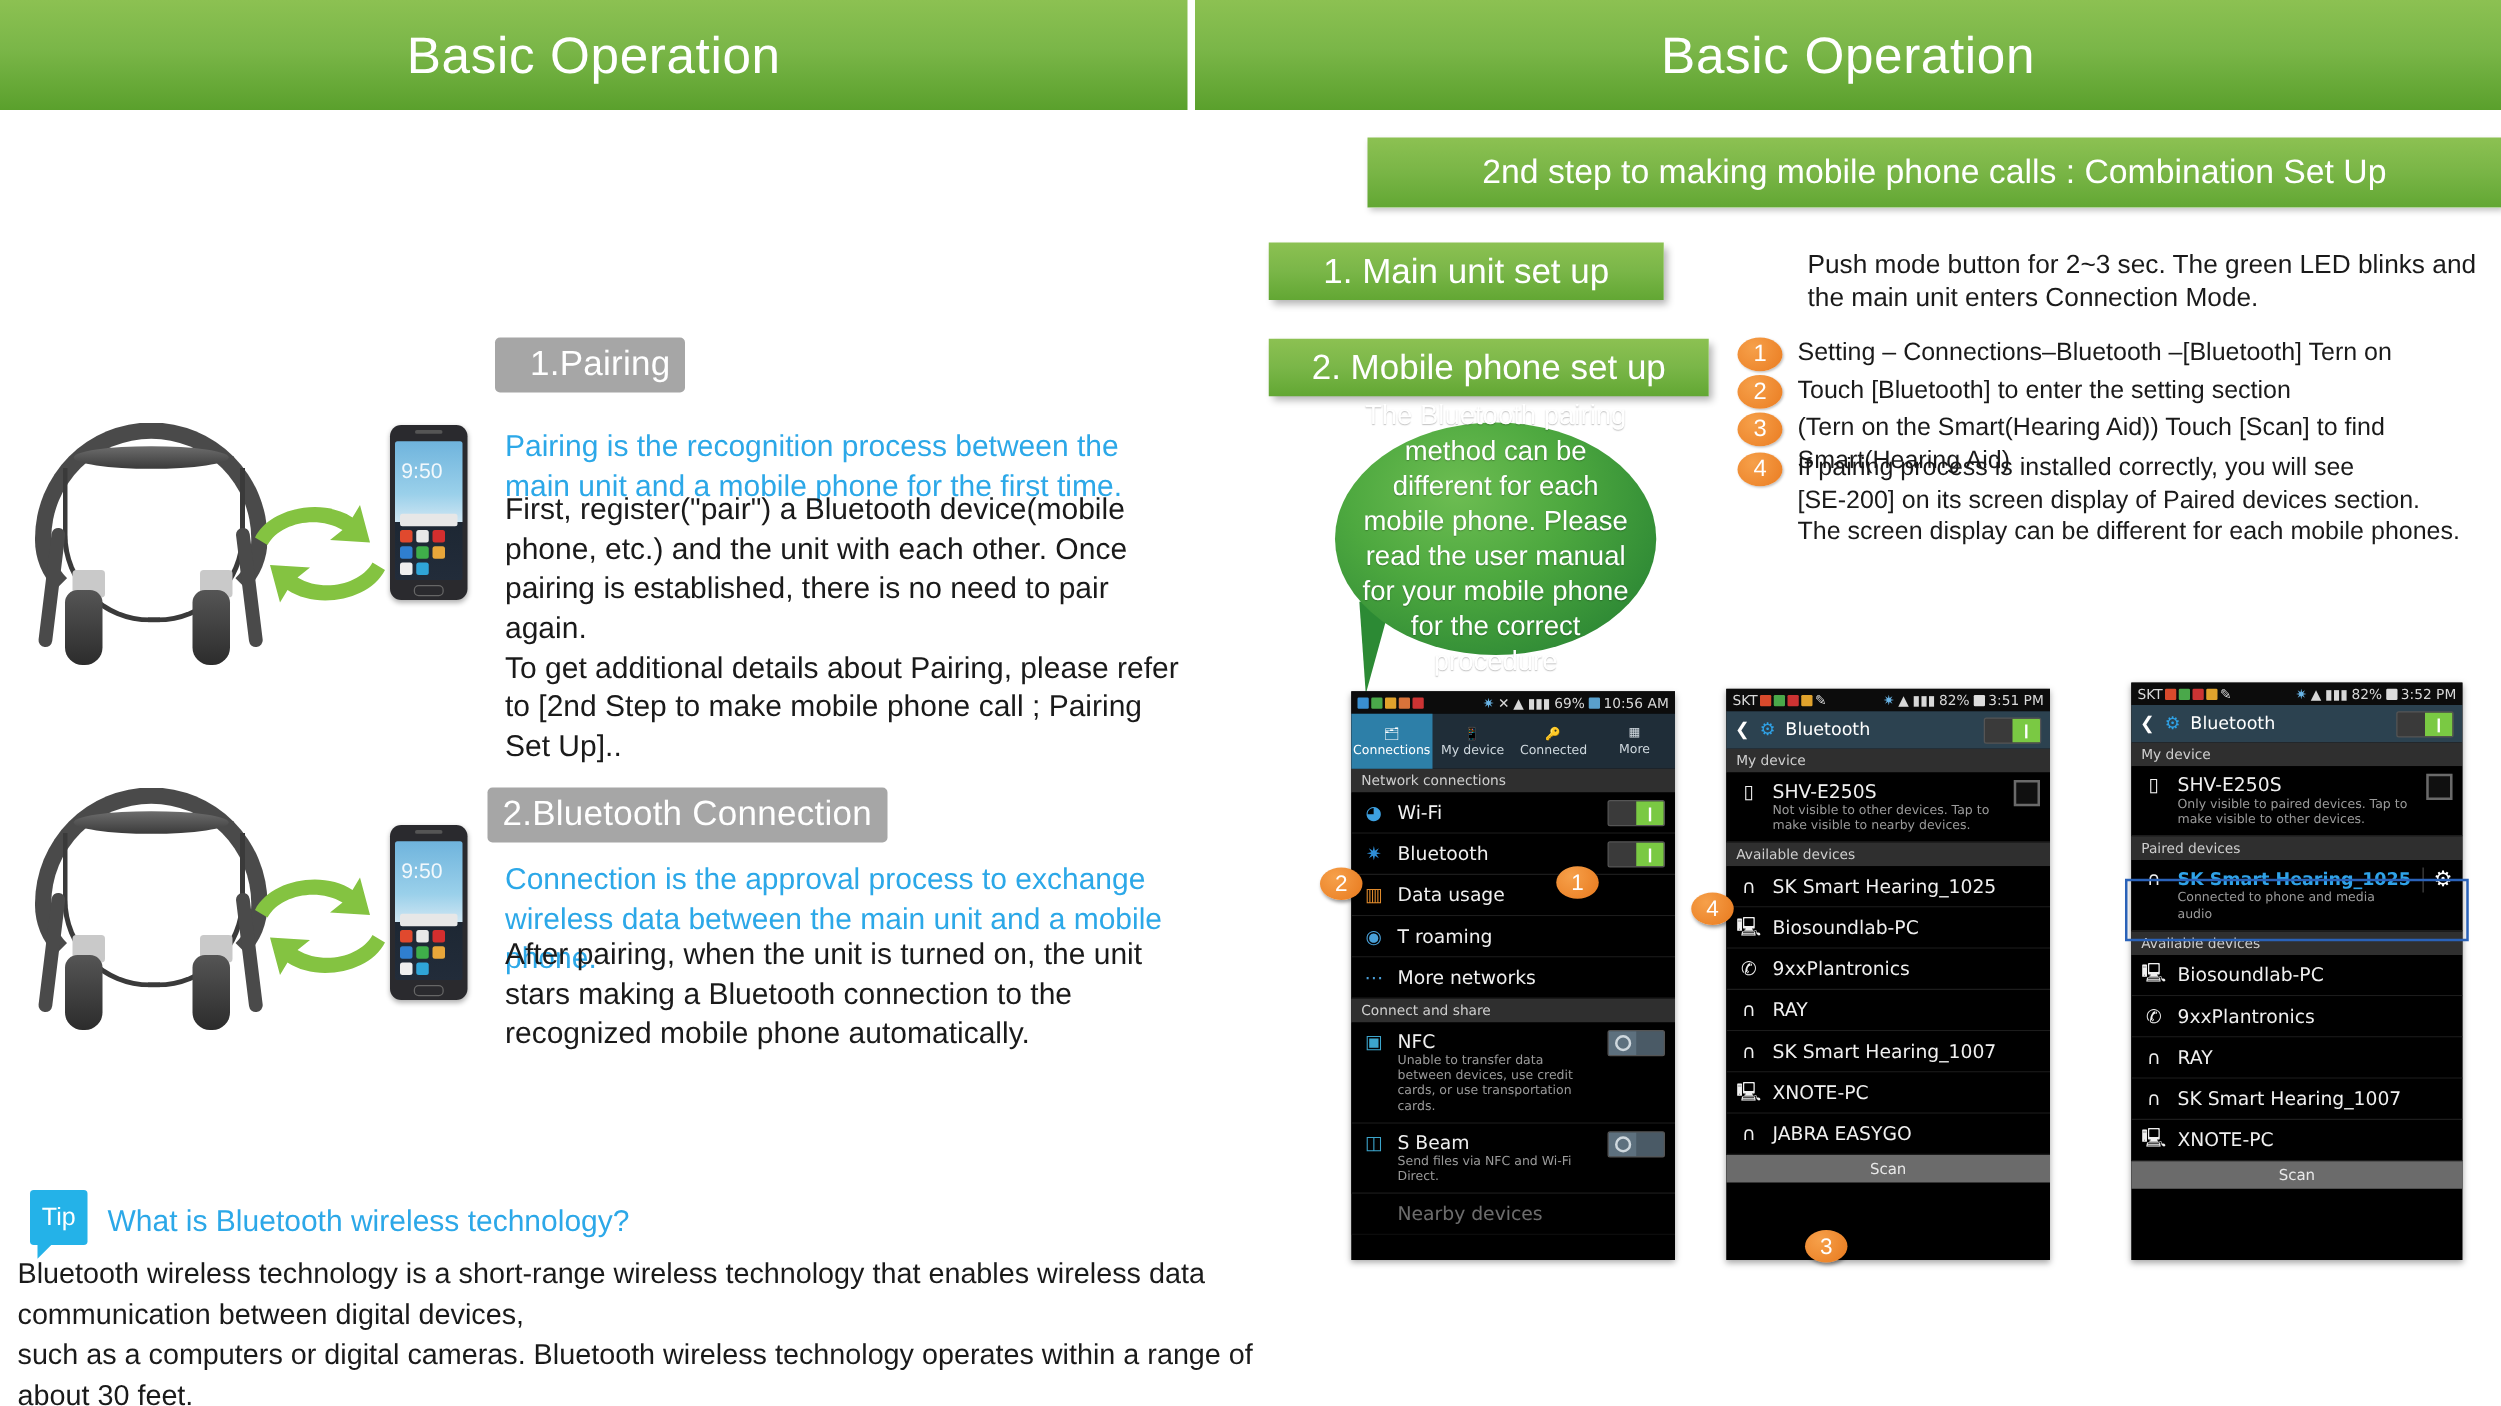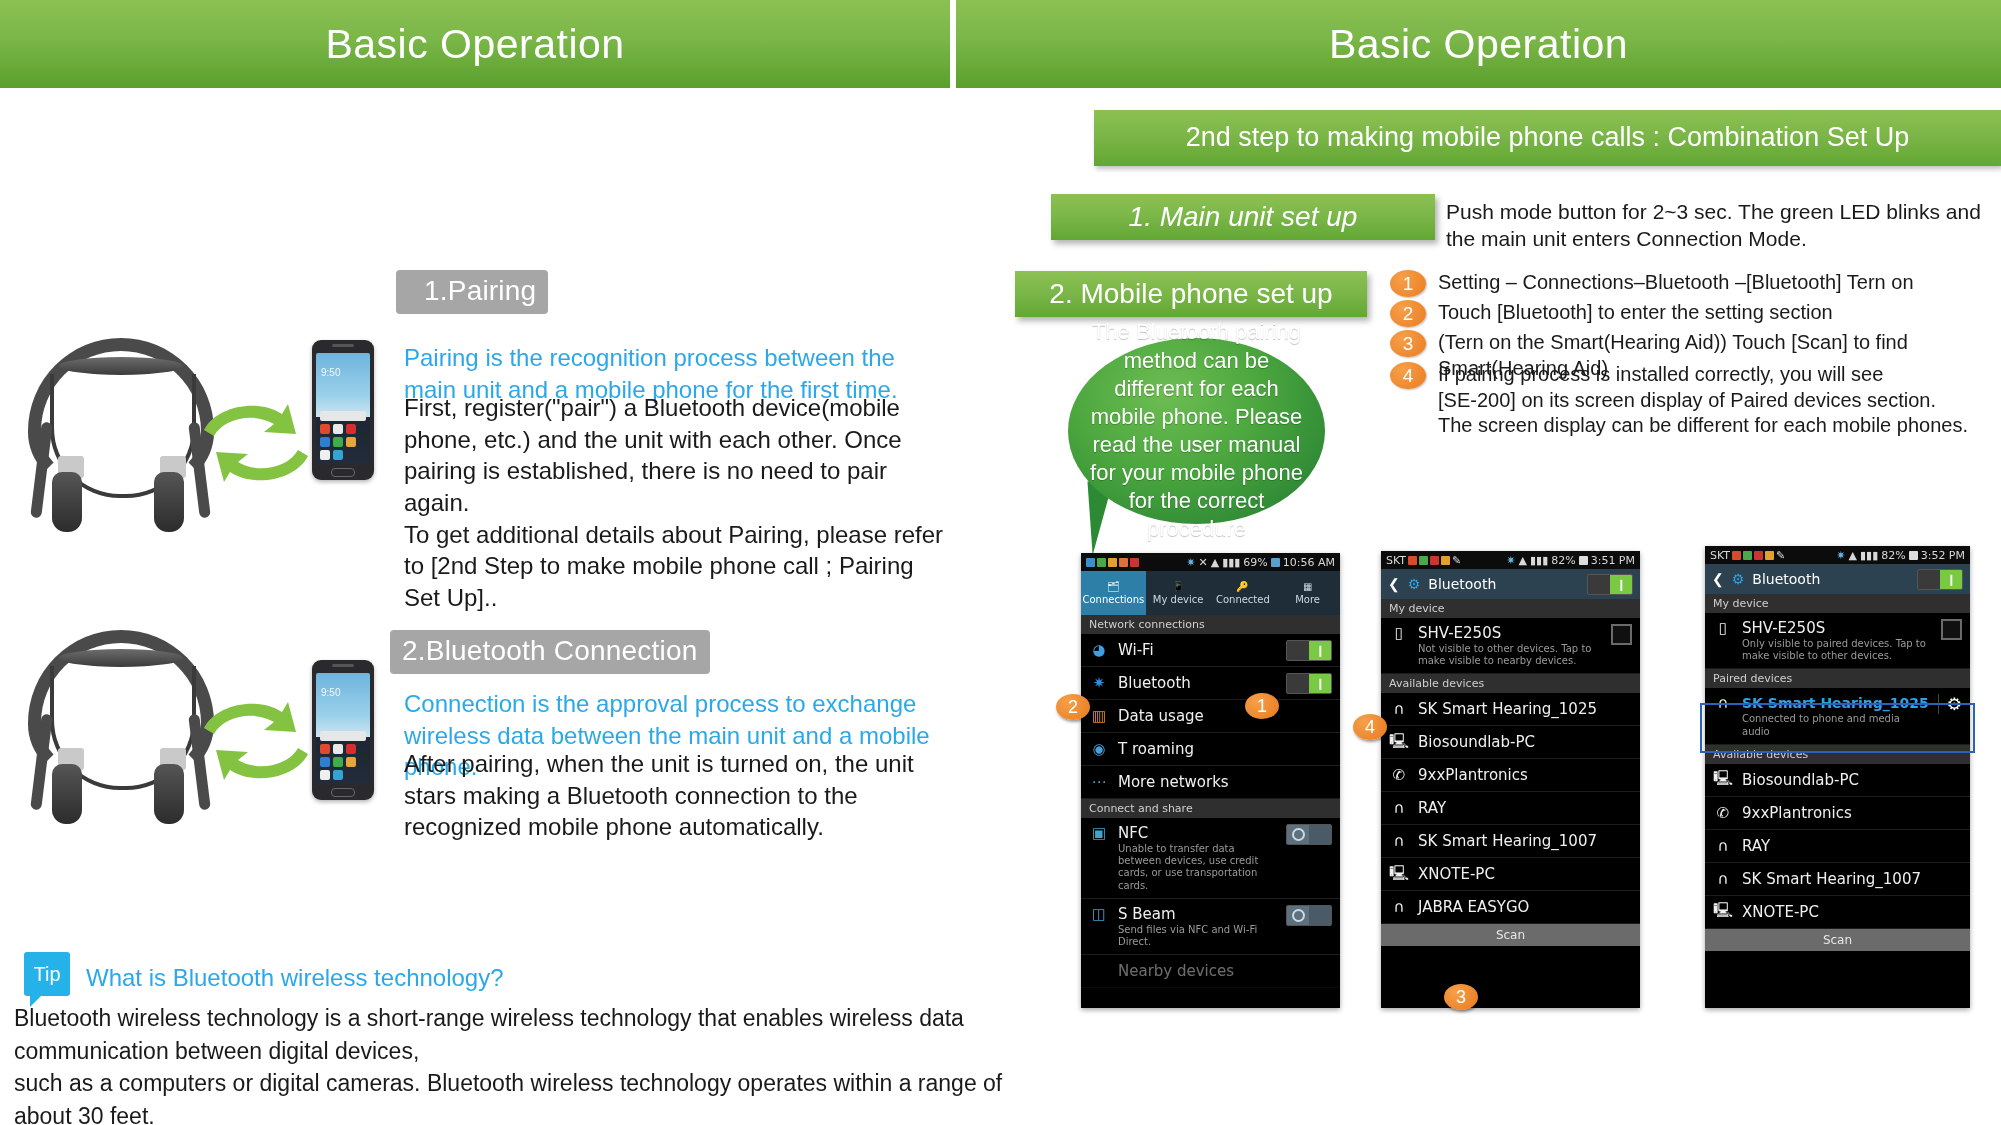--- a/index.html
+++ b/index.html
@@ -78,21 +78,21 @@
   .phone-small{
     position:absolute;background:#2a2a2e;border-radius:9px;
     padding:13px 4px 16px 4px;box-sizing:border-box;
     box-shadow:0 2px 4px rgba(0,0,0,.3);
   }
   .phone-small .ps-screen{
     width:100%;height:100%;border-radius:2px;overflow:hidden;
     background:linear-gradient(to bottom,#6fb4dd 0%,#9ad0ea 38%,#cfe6f3 58%,#1d2733 58%,#222c3a 100%);
     position:relative;
   }
-  .ps-time{position:absolute;left:5px;top:14px;color:#fff;font-size:10px;opacity:.9;}
+  .ps-time{position:absolute;left:5px;top:14px;color:#fff;font-size:17px;opacity:.9;}
   .ps-srch{position:absolute;left:4px;right:4px;top:52%;height:10px;background:#e7e7e7;border-radius:2px;}
   .ps-icons{position:absolute;left:4px;right:4px;top:64%;display:flex;flex-wrap:wrap;gap:3px;}
   .ps-ic{width:10px;height:10px;border-radius:2px;}
   .phone-small .notch{position:absolute;left:50%;top:4px;transform:translateX(-50%);width:22px;height:3px;background:#555;border-radius:2px;}
   .phone-small .home{position:absolute;left:50%;bottom:3px;transform:translateX(-50%);width:22px;height:7px;border:1px solid #666;border-radius:4px;}
 
   
   #tip-badge{
     position:absolute;width:46px;height:44px;background:#24b2e8;color:#fff;
     display:flex;align-items:center;justify-content:center;font-size:20px;border-radius:3px;
@@ -284,21 +284,21 @@
   <div class="blue-txt" style="left:404px;top:688px;width:545px;">Connection is the approval process to exchange wireless data between the main unit and a mobile phone.</div>
   <div class="black-txt" style="left:404px;top:748px;width:545px;white-space:pre-line;">After pairing, when the unit is turned on, the unit stars making a Bluetooth connection to the recognized mobile phone automatically.</div>
 
   <div id="tip-badge" style="left:24px;top:952px;">
     <span>Tip</span>
   </div>
   <div class="blue-txt" style="left:86px;top:962px;width:700px;font-size:24px;">What is Bluetooth wireless technology?</div>
   <div class="black-txt" style="left:14px;top:1002px;width:1000px;font-size:23px;line-height:1.42;white-space:pre-line;">Bluetooth wireless technology is a short-range wireless technology that enables wireless data communication between digital devices,
 such as a computers or digital cameras. Bluetooth wireless technology operates within a range of about 30 feet.</div>
 
-  <div class="green-btn" style="left:1051px;top:194px;width:384px;height:46px;font-style:italic;">
+  <div class="green-btn" style="left:1015px;top:194px;width:316px;height:46px;">
     <span>1. Main unit set up</span>
   </div>
   <div class="green-btn" style="left:1015px;top:271px;width:352px;height:46px;">
     <span>2. Mobile phone set up</span>
   </div>
 
   <div class="note" style="left:1412px;top:198px;width:566px;margin-left:34px;">Push mode button for 2~3 sec. The green LED blinks and the main unit enters Connection Mode.</div>
 
   <div class="step-row" style="left:1390px;top:270px;width:610px;">
     <div class="step-num">1</div>

